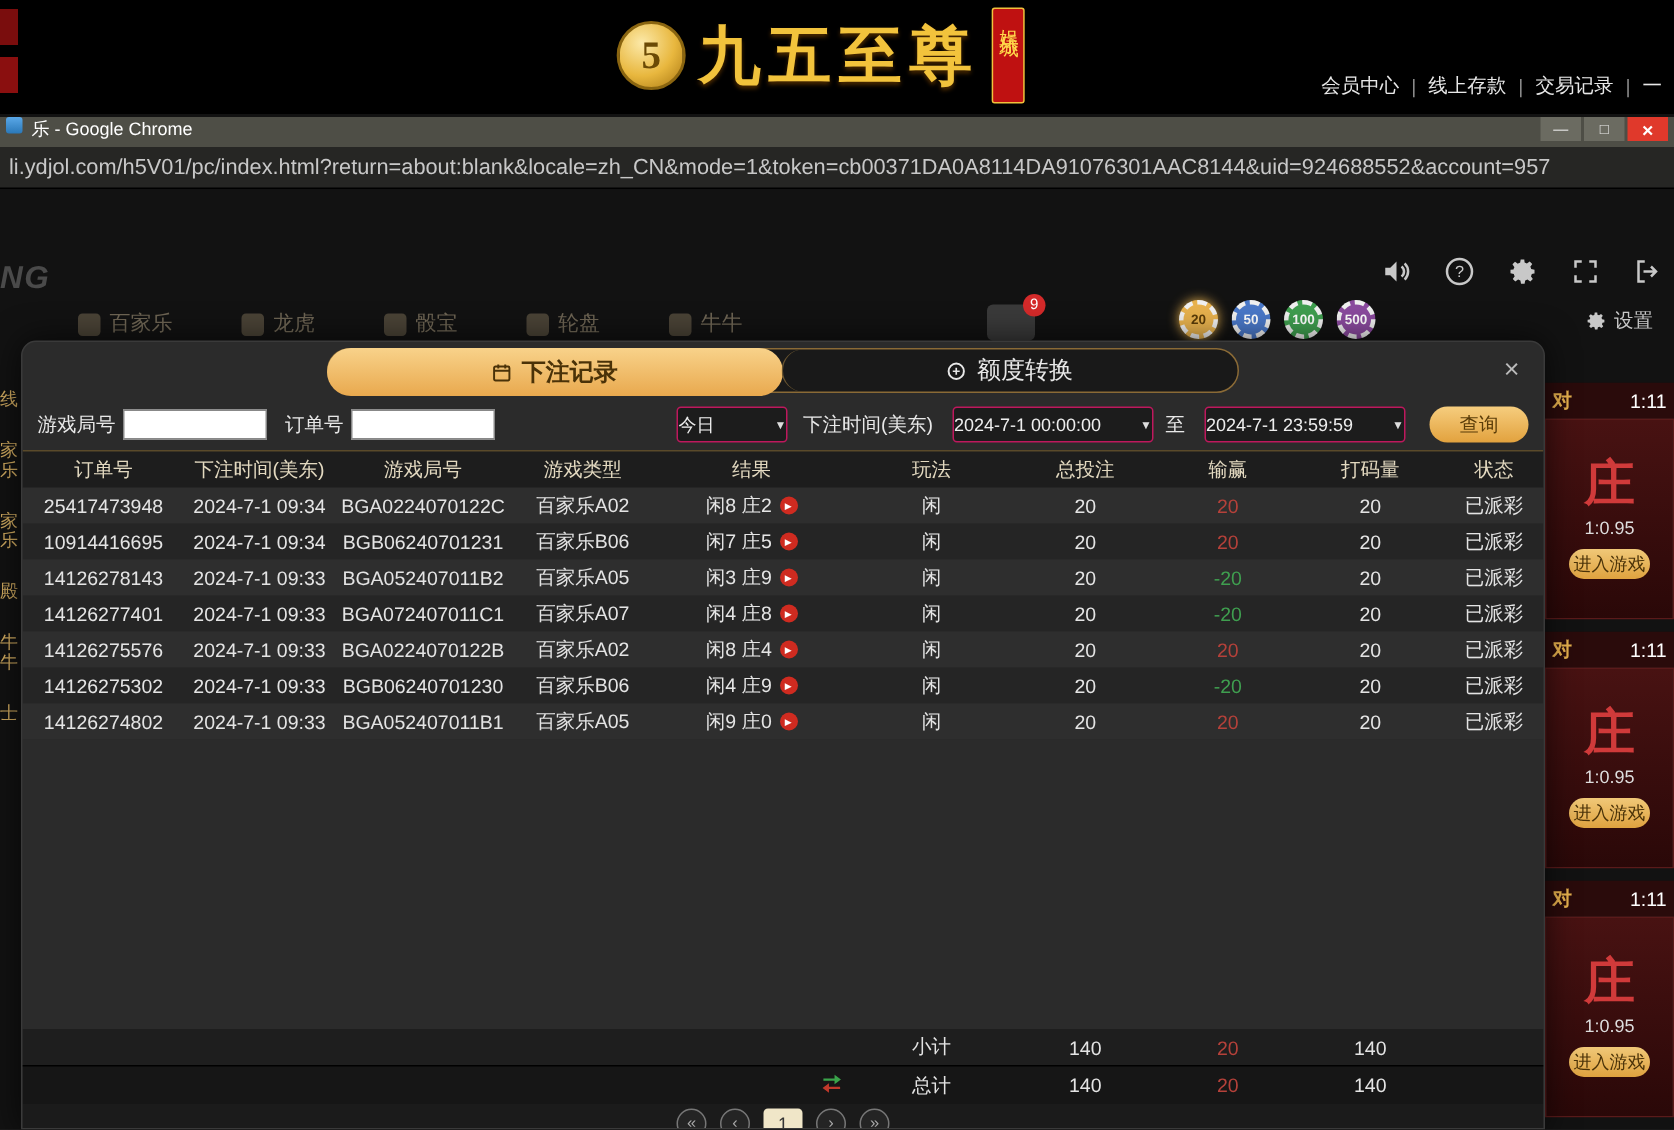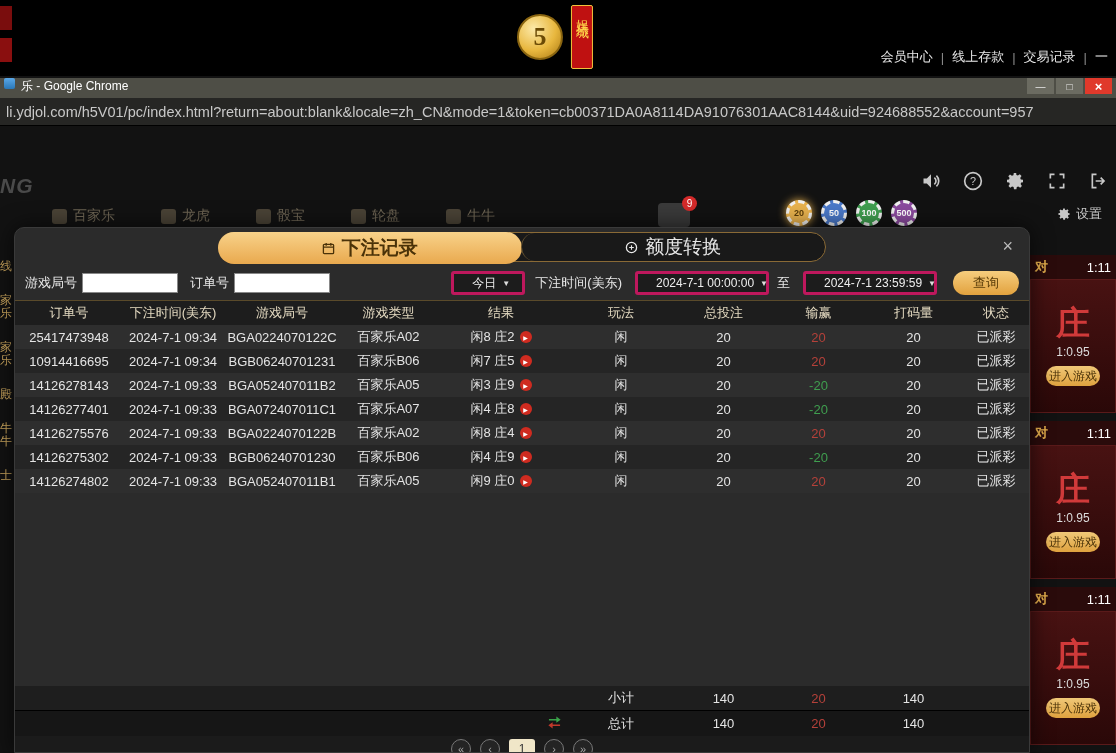--- a/index.html
+++ b/index.html
@@ -55,30 +55,30 @@
   .timer{margin-left:auto;color:#fff}
   .panel-body{height:134px;background:linear-gradient(#481212,#2a0808);border:1px solid #5a1a1a;display:flex;flex-direction:column;align-items:center;justify-content:center;gap:3px}
   .zhuang{color:#d03a3a;font-size:34px;font-weight:bold;font-family:"Liberation Serif",serif;line-height:36px}
   .odds{color:#ddd;font-size:12px}
   .enter{margin-top:4px;width:54px;height:20px;border-radius:10px;background:linear-gradient(#f0c878,#dfa23f);color:#4a3208;font-size:12px;display:flex;align-items:center;justify-content:center;cursor:pointer;white-space:nowrap}
 
   
   .modal{position:absolute;left:14px;top:227px;width:1016px;height:526px;background:#2b2b2b;border:1px solid #3a3a3a;border-radius:10px 10px 0 0;box-shadow:0 0 22px rgba(0,0,0,.65);display:flex;flex-direction:column;overflow:hidden}
   .modal-head{height:38px;position:relative;display:flex;align-items:center;justify-content:center;flex:0 0 auto}
   .tabs{display:flex;width:608px;height:30px;border:1px solid #8a6a36;border-radius:16px;background:#191919}
-  .tab{flex:1;display:flex;align-items:center;justify-content:center;gap:7px;color:#e8e8e8;font-size:19px;cursor:pointer;border-radius:16px}
+  .tab{flex:1;display:flex;align-items:center;justify-content:center;gap:7px;color:#e8e8e8;font-size:16px;cursor:pointer;border-radius:16px}
   .tab + .tab{border-left:1px solid #6a5530}
   .tab.active{background:linear-gradient(#f8d28a,#e9a94e);color:#4a3208;font-weight:bold;border-left:none;margin:-1px;height:32px}
   .tab .ticon{display:flex;align-items:center}
   .modal-close{position:absolute;right:16px;top:9px;color:#bbb;font-size:18px;cursor:pointer;line-height:18px}
 
   .filters{display:flex;align-items:center;padding:0 10px;height:34px;font-size:13px;color:#e8e8e8;flex:0 0 auto}
   .filters .flabel{margin-right:5px;white-space:nowrap}
   .filters input{width:96px;height:20px;border:1px solid #888;background:#fff;margin-right:12px;font-size:12px;padding:0 4px}
-  .sel{height:24px;background:#1c1c1c;border:3px solid #be185d;border-radius:3px;display:flex;align-items:center;justify-content:space-between;padding:0 18px;font-size:12px;color:#eee;cursor:pointer;white-space:nowrap}
+  .sel{height:24px;background:#1c1c1c;border:1px solid #be185d;border-radius:3px;display:flex;align-items:center;justify-content:space-between;padding:0 0;font-size:12px;color:#eee;cursor:pointer;white-space:nowrap}
   .sel .arr{font-size:8px;color:#ddd;margin-left:6px}
   .sel.today{width:74px;margin-left:auto;margin-right:10px}
   .sel.date{width:134px;margin:0 8px}
   .btn-query{width:66px;height:24px;border-radius:12px;background:linear-gradient(#f6cd7e,#e2a23e);color:#5a3c08;font-size:13px;display:flex;align-items:center;justify-content:center;cursor:pointer;margin-left:8px}
 
   .cols{display:flex;align-items:center}
   .cols>*{text-align:center;overflow:hidden;white-space:nowrap;flex:0 0 auto}
   .cols>:nth-child(1){width:108px}
   .cols>:nth-child(2){width:100px}
   .cols>:nth-child(3){width:118px}
@@ -109,20 +109,21 @@
   .pg-box{width:26px;height:19px;background:#f0e6c8;color:#333;font-size:12px;border-radius:3px;display:flex;align-items:center;justify-content:center}
 </style>
 </head>
 <body>
 
 <div class="topbar">
   <span class="rec rec1"></span>
   <span class="rec rec2"></span>
   <div class="brand">
     <div class="coin">5</div>
+    <div class="brand-title">九五至尊</div>
     <div class="brand-badge">娱乐城</div>
   </div>
   <div class="top-nav">
       <span class="nav-link">会员中心</span>
       <span class="nav-sep">|</span>
       <span class="nav-link">线上存款</span>
       <span class="nav-sep">|</span>
       <span class="nav-link">交易记录</span>
       <span class="nav-sep">|</span>
       <span class="nav-link">一</span>

